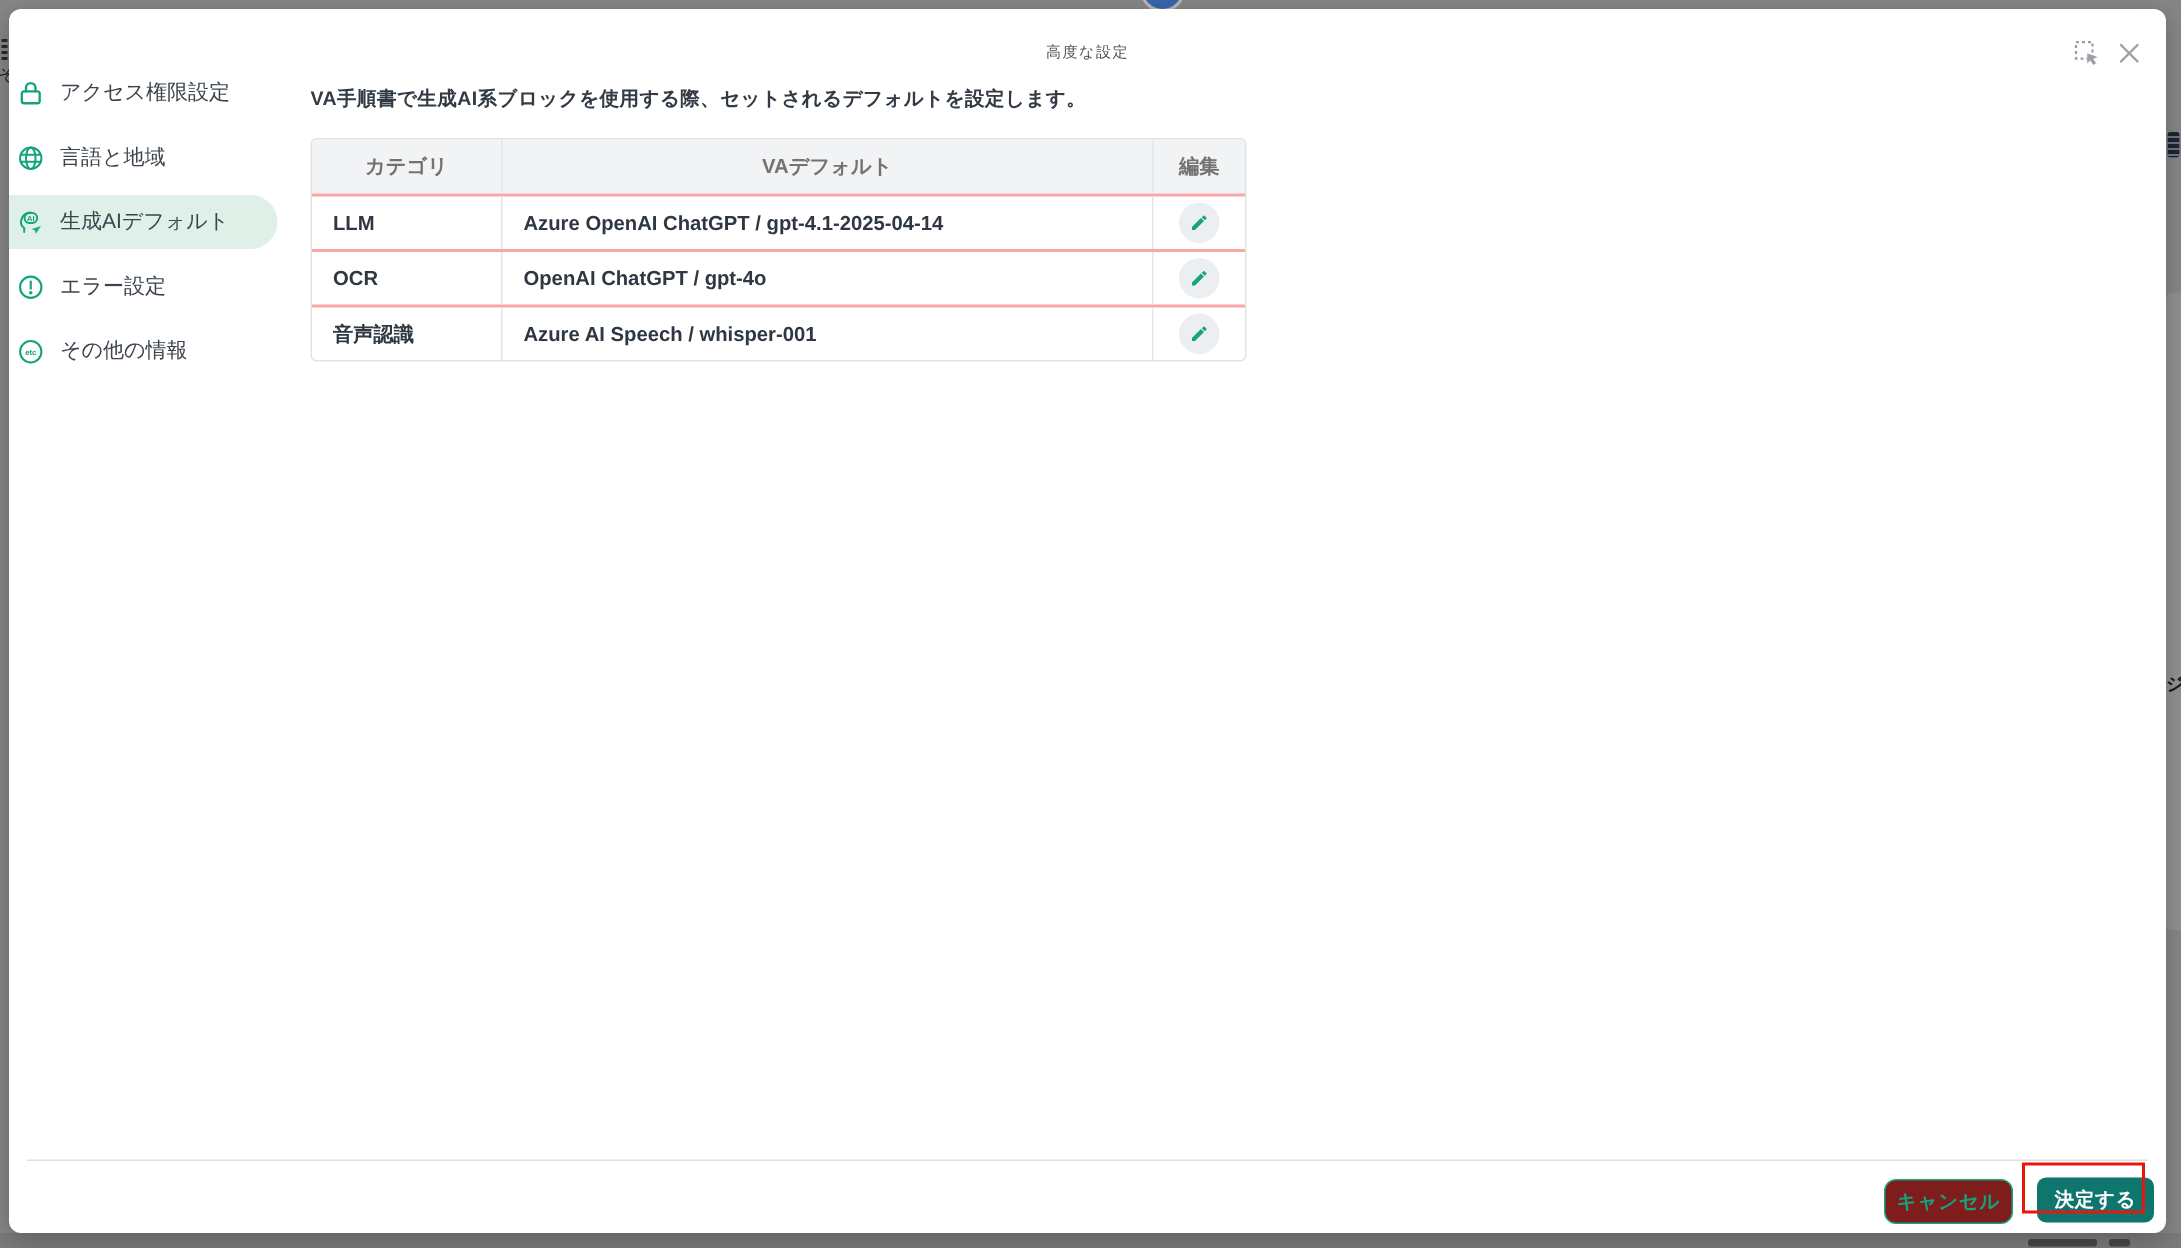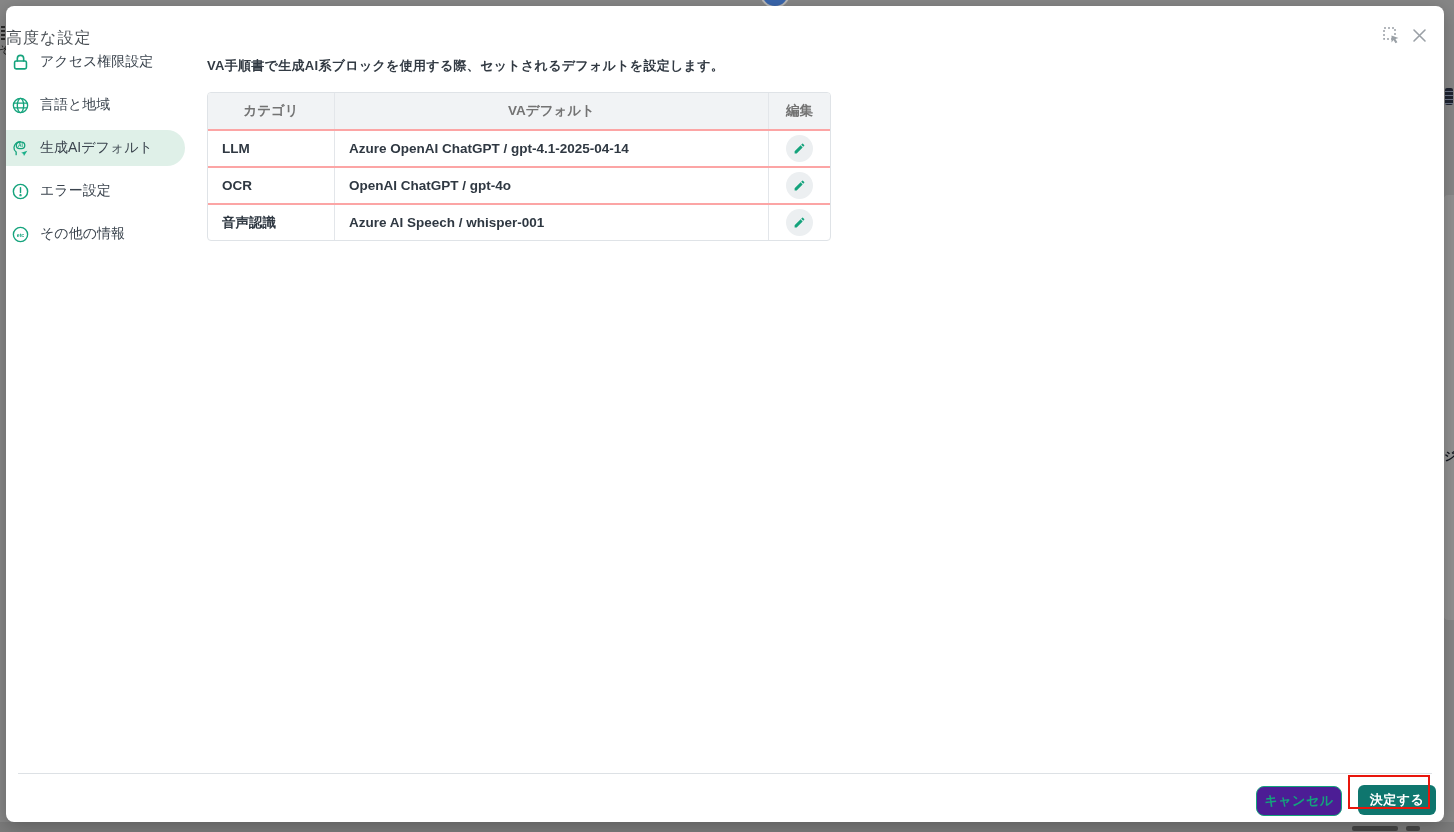--- a/index.html
+++ b/index.html
@@ -29,22 +29,22 @@
   .bd-bottom-strip { left:0; bottom:0; width:1454px; height:10px; background:#7b7b7b; }
   .bd-bottom-smudge { position:absolute; left:1352px; bottom:1px; width:46px; height:5px;
     background:#3a3a3a; border-radius:2px; opacity:.8; }
   .bd-bottom-smudge2 { position:absolute; left:1406px; bottom:1px; width:14px; height:5px;
     background:#3a3a3a; border-radius:2px; opacity:.8; }
 
   
   .modal { position:absolute; left:6px; top:6px; width:1438px; height:816px;
     background:#ffffff; border-radius:8px; box-shadow:0 4px 18px rgba(0,0,0,.25); }
 
-  .modal-title { position:absolute; top:22px; left:0; width:100%; text-align:left;
-    font-size:16px; font-weight:500; color:#4c5257; letter-spacing:1px; }
+  .modal-title { position:absolute; top:22px; left:0; width:100%; text-align:center;
+    font-size:10px; font-weight:500; color:#4c5257; letter-spacing:1px; }
 
   .header-icons { position:absolute; top:20px; right:15px; display:flex; gap:9px; align-items:center; }
   .hicon { width:19px; height:19px; display:flex; align-items:center; justify-content:center; cursor:pointer; }
 
   
   .sidebar { position:absolute; left:0; top:38px; width:186px; }
   .side-item { height:36px; margin-bottom:7px; display:flex; align-items:center;
     padding-left:4px; gap:10px; width:179px; border-radius:0 18px 18px 0;
     font-size:14px; font-weight:500; color:#3b444e; cursor:pointer; }
   .side-item.selected { background:#dff0e8; }
@@ -64,21 +64,21 @@
   .c-cat  { width:127px; padding-left:14px; font-weight:700; color:#2f3842; }
   .c-val  { width:434px; padding-left:14px; font-weight:600; color:#2f3842; }
   .c-edit { width:61px; justify-content:center; }
   .head .cell { justify-content:center; padding-left:0; font-weight:700; color:#737373; }
   .edit-btn { width:27px; height:27px; border-radius:50%; background:#eceff1; border:none;
     display:flex; align-items:center; justify-content:center; cursor:pointer; }
 
   
   .footer-divider { position:absolute; left:12px; right:12px; top:767px; height:1px; background:#dde1e5; }
   .btn-cancel { position:absolute; left:1250px; top:780px; width:86px; height:30px;
-    background:#4c1d95; border:1px solid #14a37c; border-radius:8px; color:#14a37c;
+    background:#7f1d1d; border:1px solid #14a37c; border-radius:8px; color:#14a37c;
     font-size:13px; font-weight:700; font-family:inherit; cursor:pointer;
     display:flex; align-items:center; justify-content:center; letter-spacing:.5px; }
   .btn-confirm { position:absolute; left:1352px; top:779px; width:78px; height:30px;
     background:#0f766e; border:none; border-radius:6px; color:#ffffff;
     font-size:13px; font-weight:700; font-family:Liberation Sans, sans-serif; cursor:pointer;
     display:flex; align-items:center; justify-content:center; letter-spacing:.5px; }
 
   
   .annotation-box { position:absolute; left:1348px; top:775px; width:82px; height:34px;
     border:2px solid #e8160c; pointer-events:none; }

